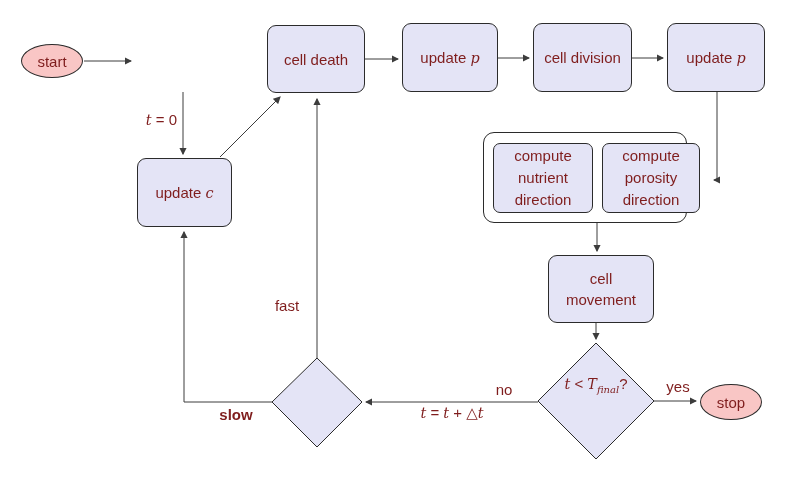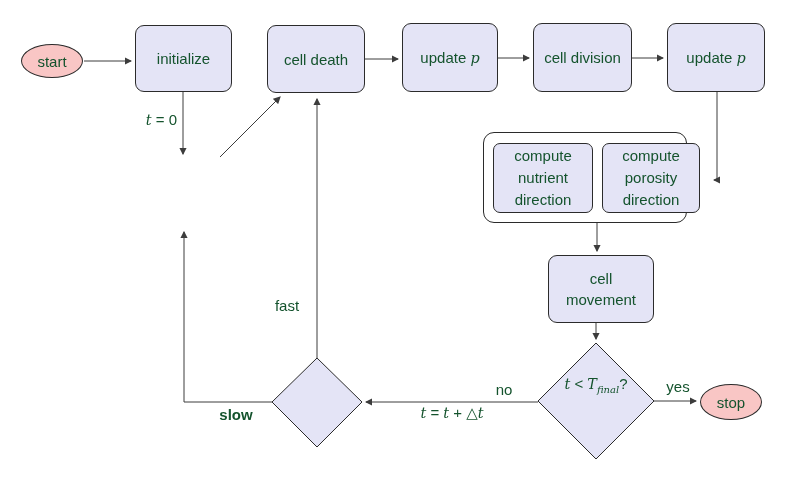--- a/index.html
+++ b/index.html
@@ -1,20 +1,20 @@
 <!DOCTYPE html>
 <html><head>
 <meta charset="utf-8">
 <style>
   html,body { margin:0; padding:0; background:#ffffff; }
   .stage {
     position:relative; width:788px; height:479px;
     background:var(--bg,#ffffff);
     font-family:"Liberation Sans","DejaVu Sans",sans-serif;
-    color:#14532d; overflow:hidden;border-radius:20px;
+    color:#7f1d1d; overflow:hidden;border-radius:20px;
   }
   svg.wires { position:absolute; left:0; top:0; z-index:1; }
   .edge { stroke:var(--line,#3c3c3c); stroke-width:1; fill:none; }
   .diamond { fill:var(--node-fill,#e4e4f6); stroke:var(--border,#2b2b2b); stroke-width:1; }
 
   .node {
     position:absolute; z-index:2; box-sizing:border-box;
     display:flex; align-items:center; justify-content:center;
     text-align:center; font-size:15px; line-height:21px;
     background:var(--node-fill,#e4e4f6);
@@ -70,36 +70,36 @@
     <polygon class="diamond" points="596,343 654,401 596,459 538,401"></polygon>
   </svg>
 
   <div class="node terminal" style="left:21px; top:44px; width:62px; height:34px;">
     <span>start</span>
   </div>
   <div class="node terminal" style="left:700px; top:384px; width:62px; height:36px;">
     <span>stop</span>
   </div>
 
-  <div class="node" style="left:135px; top:25px; width:97px; height:67px;">
-    <span>initialize</span>
-  </div>
   <div class="node" style="left:267px; top:25px; width:98px; height:68px;">
     <span>cell death</span>
   </div>
   <div class="node" style="left:402px; top:23px; width:96px; height:69px;">
     <span><span>update </span><span class="mi">p</span></span>
   </div>
   <div class="node" style="left:533px; top:23px; width:99px; height:69px;">
     <span>cell division</span>
   </div>
   <div class="node" style="left:667px; top:23px; width:98px; height:69px;">
     <span><span>update </span><span class="mi">p</span></span>
   </div>
 
+  <div class="node" style="left:137px; top:158px; width:95px; height:69px;">
+    <span><span>update </span><span class="mi">c</span></span>
+  </div>
 
   <div class="group-box" style="left:483px; top:132px; width:204px; height:91px;">
     <div class="node" style="left:9px; top:10px; width:100px; height:70px;">
       <span>compute nutrient direction</span>
     </div>
     <div class="node" style="left:118px; top:10px; width:98px; height:70px;">
       <span>compute porosity direction</span>
     </div>
   </div>
 

